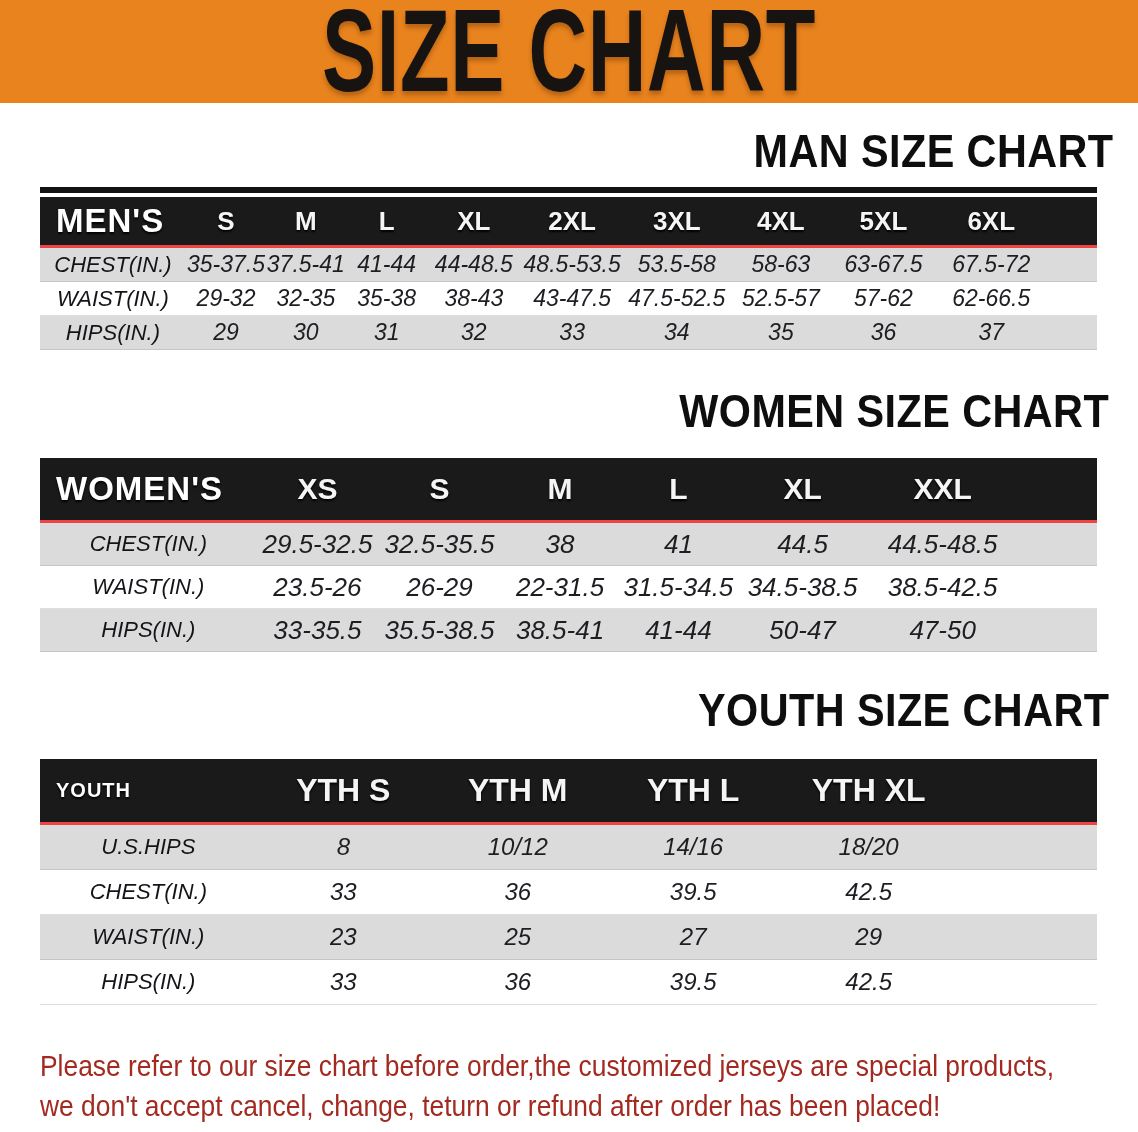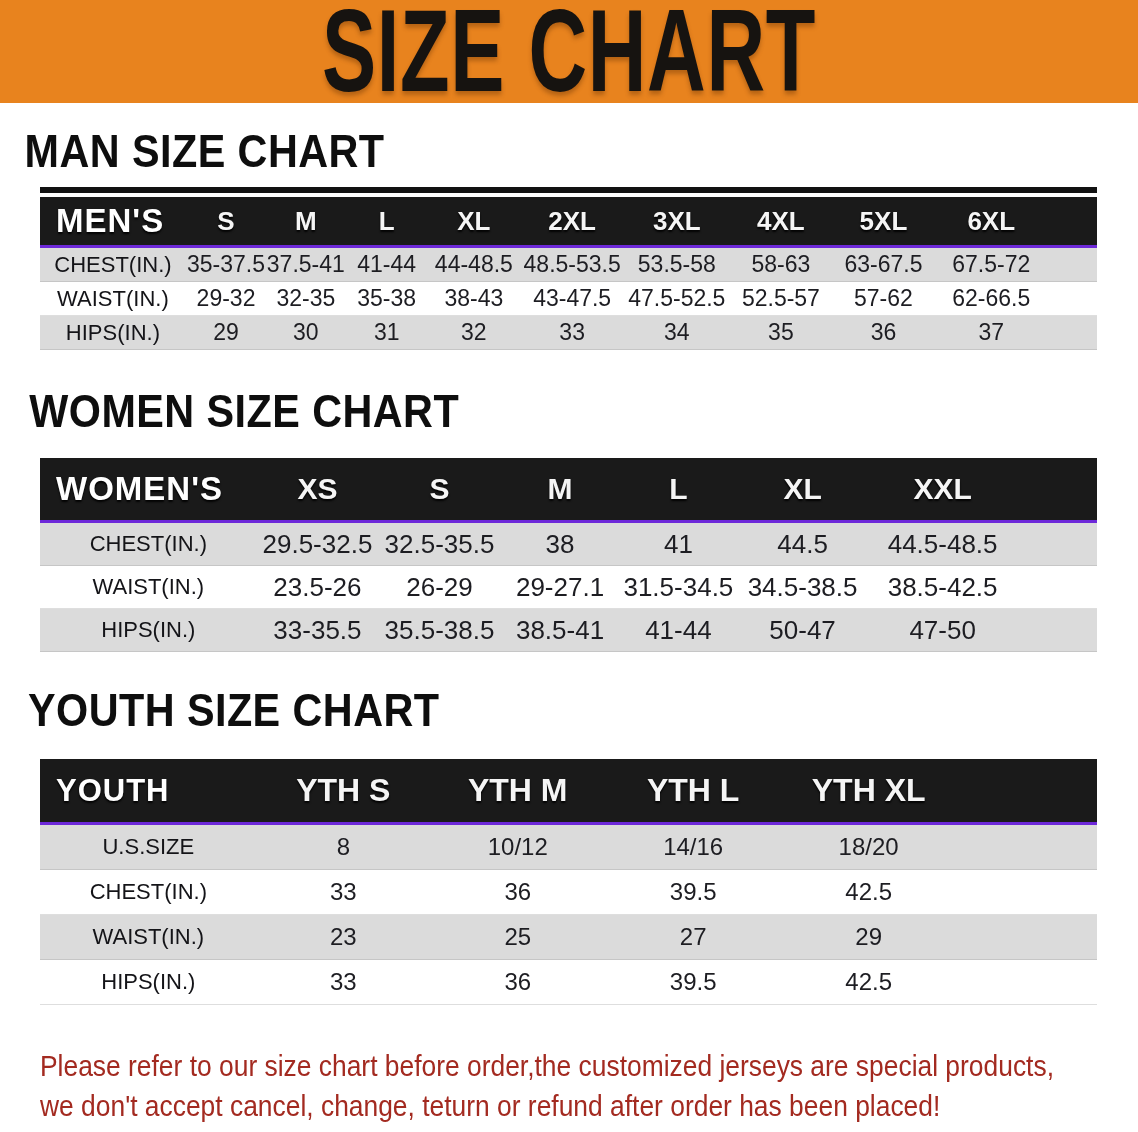--- a/index.html
+++ b/index.html
@@ -29,21 +29,21 @@
     line-height: 103px;
     white-space: nowrap;
     transform: scaleX(0.70);
     transform-origin: center;
     letter-spacing: 1px;
     text-shadow: 0 4px 5px rgba(90, 40, 0, 0.35);
   }
 
   
   .section-heading {
-    text-align: left;
+    text-align: right;
     color: #0e0e0e;
     line-height: 1;
     white-space: nowrap;
   }
   .section-heading .txt {
     display: inline-block;
     font-size: 47px;
     font-weight: bold;
     transform: scaleX(0.88);
     transform-origin: center;
@@ -61,38 +61,38 @@
 
   .topline { height: 6px; background: #121212; margin-bottom: 4px; }
 
   table.size-table {
     width: 100%;
     border-collapse: collapse;
     table-layout: fixed;
   }
   table.size-table thead tr {
     background: var(--header-bg, #1A1A1A);
-    border-bottom: 3px solid #6d28d9;
+    border-bottom: 3px solid #ef4444;
   }
   table.size-table thead th {
     color: #f5f5f5;
     font-weight: 600;
     text-align: center;
     padding: 0;
     text-shadow: 0 2px 2px rgba(0,0,0,0.9);
   }
   table.size-table thead th.corner {
     text-align: left;
     padding-left: 16px;
     font-weight: bold;
     color: #ffffff;
   }
   table.size-table tbody tr:nth-child(odd)  { background: var(--row-stripe, #DBDBDB); }
   table.size-table tbody tr:nth-child(even) { background: #ffffff; }
-  table.size-table tbody tr { border-bottom: 1px solid rgba(160,160,160,0.35); }
+  table.size-table tbody tr { border-bottom: 1px solid rgba(160,160,160,0.35); font-style: italic; }
   table.size-table tbody td {
     text-align: center;
     color: #1d1d22;
     padding: 0;
   }
   table.size-table tbody td.row-label { color: #141418; }
 
   
   .men-table thead th { height: 48px; font-size: 26px; }
   .men-table thead th.corner { font-size: 33px; letter-spacing: 1px; }
@@ -100,21 +100,21 @@
   .men-table tbody td.row-label { font-size: 22px; }
 
   
   .women-table thead th { height: 62px; font-size: 30px; }
   .women-table thead th.corner { font-size: 33px; letter-spacing: 1px; }
   .women-table tbody td { height: 42px; font-size: 26px; }
   .women-table tbody td.row-label { font-size: 22px; }
 
   
   .youth-table thead th { height: 63px; font-size: 32px; }
-  .youth-table thead th.corner { font-size: 31px; letter-spacing: 1px; }
+  .youth-table thead th.corner { font-size: 20px; letter-spacing: 1px; }
   .youth-table tbody td { height: 44px; font-size: 24px; }
   .youth-table tbody td.row-label { font-size: 22px; }
 
   
   .note {
     margin: 41px 0 0 40px;
     color: var(--note-red, #A32A20);
     font-size: 30px;
     line-height: 1.33;
   }
@@ -248,21 +248,21 @@
             <td>38</td>
             <td>41</td>
             <td>44.5</td>
             <td>44.5-48.5</td>
             <td></td>
           </tr>
           <tr>
             <td class="row-label">WAIST(IN.)</td>
             <td>23.5-26</td>
             <td>26-29</td>
-            <td>29-27.1</td>
+            <td>22-31.5</td>
             <td>31.5-34.5</td>
             <td>34.5-38.5</td>
             <td>38.5-42.5</td>
             <td></td>
           </tr>
           <tr>
             <td class="row-label">HIPS(IN.)</td>
             <td>33-35.5</td>
             <td>35.5-38.5</td>
             <td>38.5-41</td>
@@ -294,21 +294,21 @@
             <th class="corner">YOUTH</th>
             <th>YTH S</th>
             <th>YTH M</th>
             <th>YTH L</th>
             <th>YTH XL</th>
             <th></th>
           </tr>
         </thead>
       <tbody>
           <tr>
-            <td class="row-label">U.S.SIZE</td>
+            <td class="row-label">U.S.HIPS</td>
             <td>8</td>
             <td>10/12</td>
             <td>14/16</td>
             <td>18/20</td>
             <td></td>
           </tr>
           <tr>
             <td class="row-label">CHEST(IN.)</td>
             <td>33</td>
             <td>36</td>

